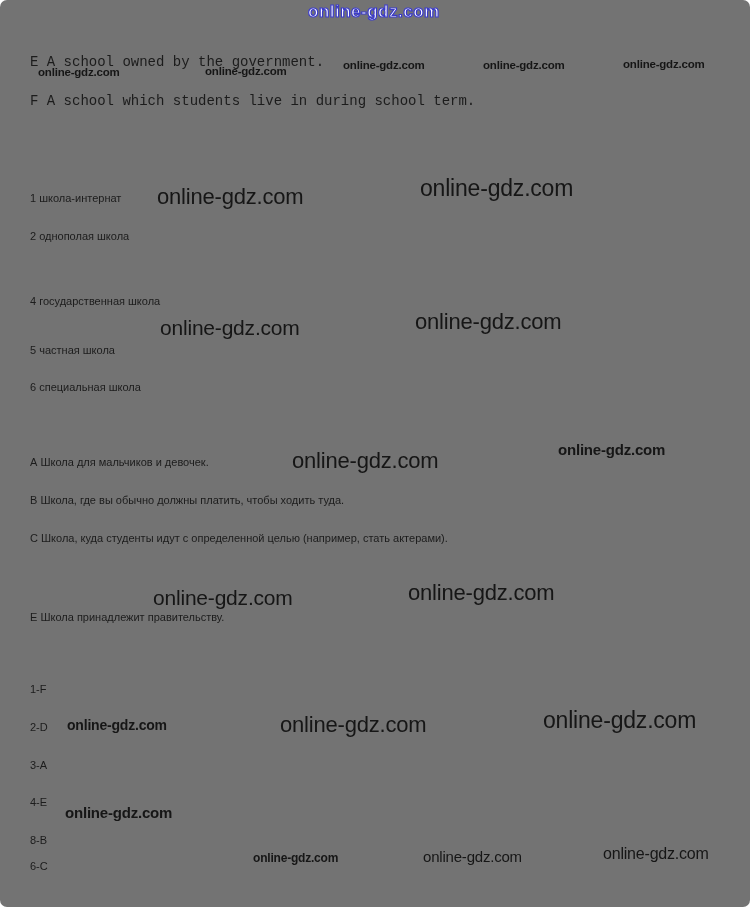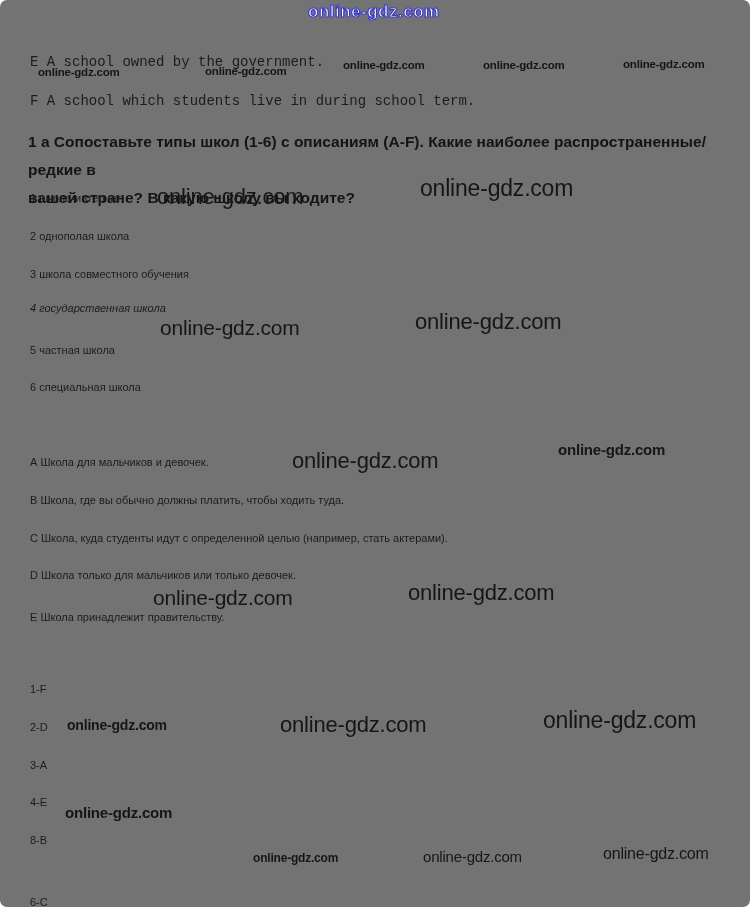--- a/index.html
+++ b/index.html
@@ -56,54 +56,48 @@
 
   <span class="line eng" style="top:54px;">E A school owned by the government.</span>
   <span class="line eng" style="top:93px;">F A school which students live in during school term.</span>
 
   <span class="wm wm-sm" style="left:38px; top:66px;">online-gdz.com</span>
   <span class="wm wm-sm" style="left:205px; top:65px;">online-gdz.com</span>
   <span class="wm wm-sm" style="left:343px; top:59px;">online-gdz.com</span>
   <span class="wm wm-sm" style="left:483px; top:59px;">online-gdz.com</span>
   <span class="wm wm-sm" style="left:623px; top:58px;">online-gdz.com</span>
 
-  <div class="heading">
-    <span>1 а Сопоставьте типы школ (1-6) с описаниям (A-F). Какие наиболее распространенные/редкие в</span><br>
-    <span>вашей стране? В какую школу вы ходите?</span>
-  </div>
 
   <span class="line" style="top:192px;">1 школа-интернат</span>
   <span class="line" style="top:230px;">2 однополая школа</span>
-  <span class="line" style="top:268px;">3 школа совместного обучения</span>
-  <span class="line" style="top:302px;font-style:italic;">4 государственная школа</span>
+  <span class="line" style="top:295px;">4 государственная школа</span>
   <span class="line" style="top:344px;">5 частная школа</span>
   <span class="line" style="top:381px;">6 специальная школа</span>
 
   <span class="wm" style="left:157px; top:184px; font-size:22px;">online-gdz.com</span>
   <span class="wm" style="left:420px; top:175px; font-size:23px;">online-gdz.com</span>
   <span class="wm" style="left:160px; top:316px; font-size:21px;">online-gdz.com</span>
   <span class="wm" style="left:415px; top:309px; font-size:22px;">online-gdz.com</span>
 
   <span class="line" style="top:456px;">А Школа для мальчиков и девочек.</span>
   <span class="line" style="top:494px;">В Школа, где вы обычно должны платить, чтобы ходить туда.</span>
   <span class="line" style="top:532px;">С Школа, куда студенты идут с определенной целью (например, стать актерами).</span>
-  <span class="line" style="top:569px;">D Школа только для мальчиков или только девочек.</span>
   <span class="line" style="top:611px;">Е Школа принадлежит правительству.</span>
 
   <span class="wm" style="left:292px; top:448px; font-size:22px;">online-gdz.com</span>
   <span class="wm" style="left:558px; top:441px; font-size:15px; font-weight:600;">online-gdz.com</span>
   <span class="wm" style="left:153px; top:586px; font-size:21px;">online-gdz.com</span>
   <span class="wm" style="left:408px; top:580px; font-size:22px;">online-gdz.com</span>
 
   <span class="line" style="top:683px;">1-F</span>
   <span class="line" style="top:721px;">2-D</span>
   <span class="line" style="top:759px;">3-A</span>
   <span class="line" style="top:796px;">4-E</span>
   <span class="line" style="top:834px;">8-B</span>
-  <span class="line" style="top:896px;">6-C</span>
+  <span class="line" style="top:860px;">6-C</span>
 
   <span class="wm" style="left:67px; top:717px; font-size:14px; font-weight:600;">online-gdz.com</span>
   <span class="wm" style="left:280px; top:712px; font-size:22px;">online-gdz.com</span>
   <span class="wm" style="left:543px; top:707px; font-size:23px;">online-gdz.com</span>
   <span class="wm" style="left:65px; top:804px; font-size:15px; font-weight:600;">online-gdz.com</span>
   <span class="wm" style="left:253px; top:851px; font-size:12px; font-weight:600;">online-gdz.com</span>
   <span class="wm" style="left:423px; top:848px; font-size:15px;">online-gdz.com</span>
   <span class="wm" style="left:603px; top:845px; font-size:16px;">online-gdz.com</span>
 
 </div>

